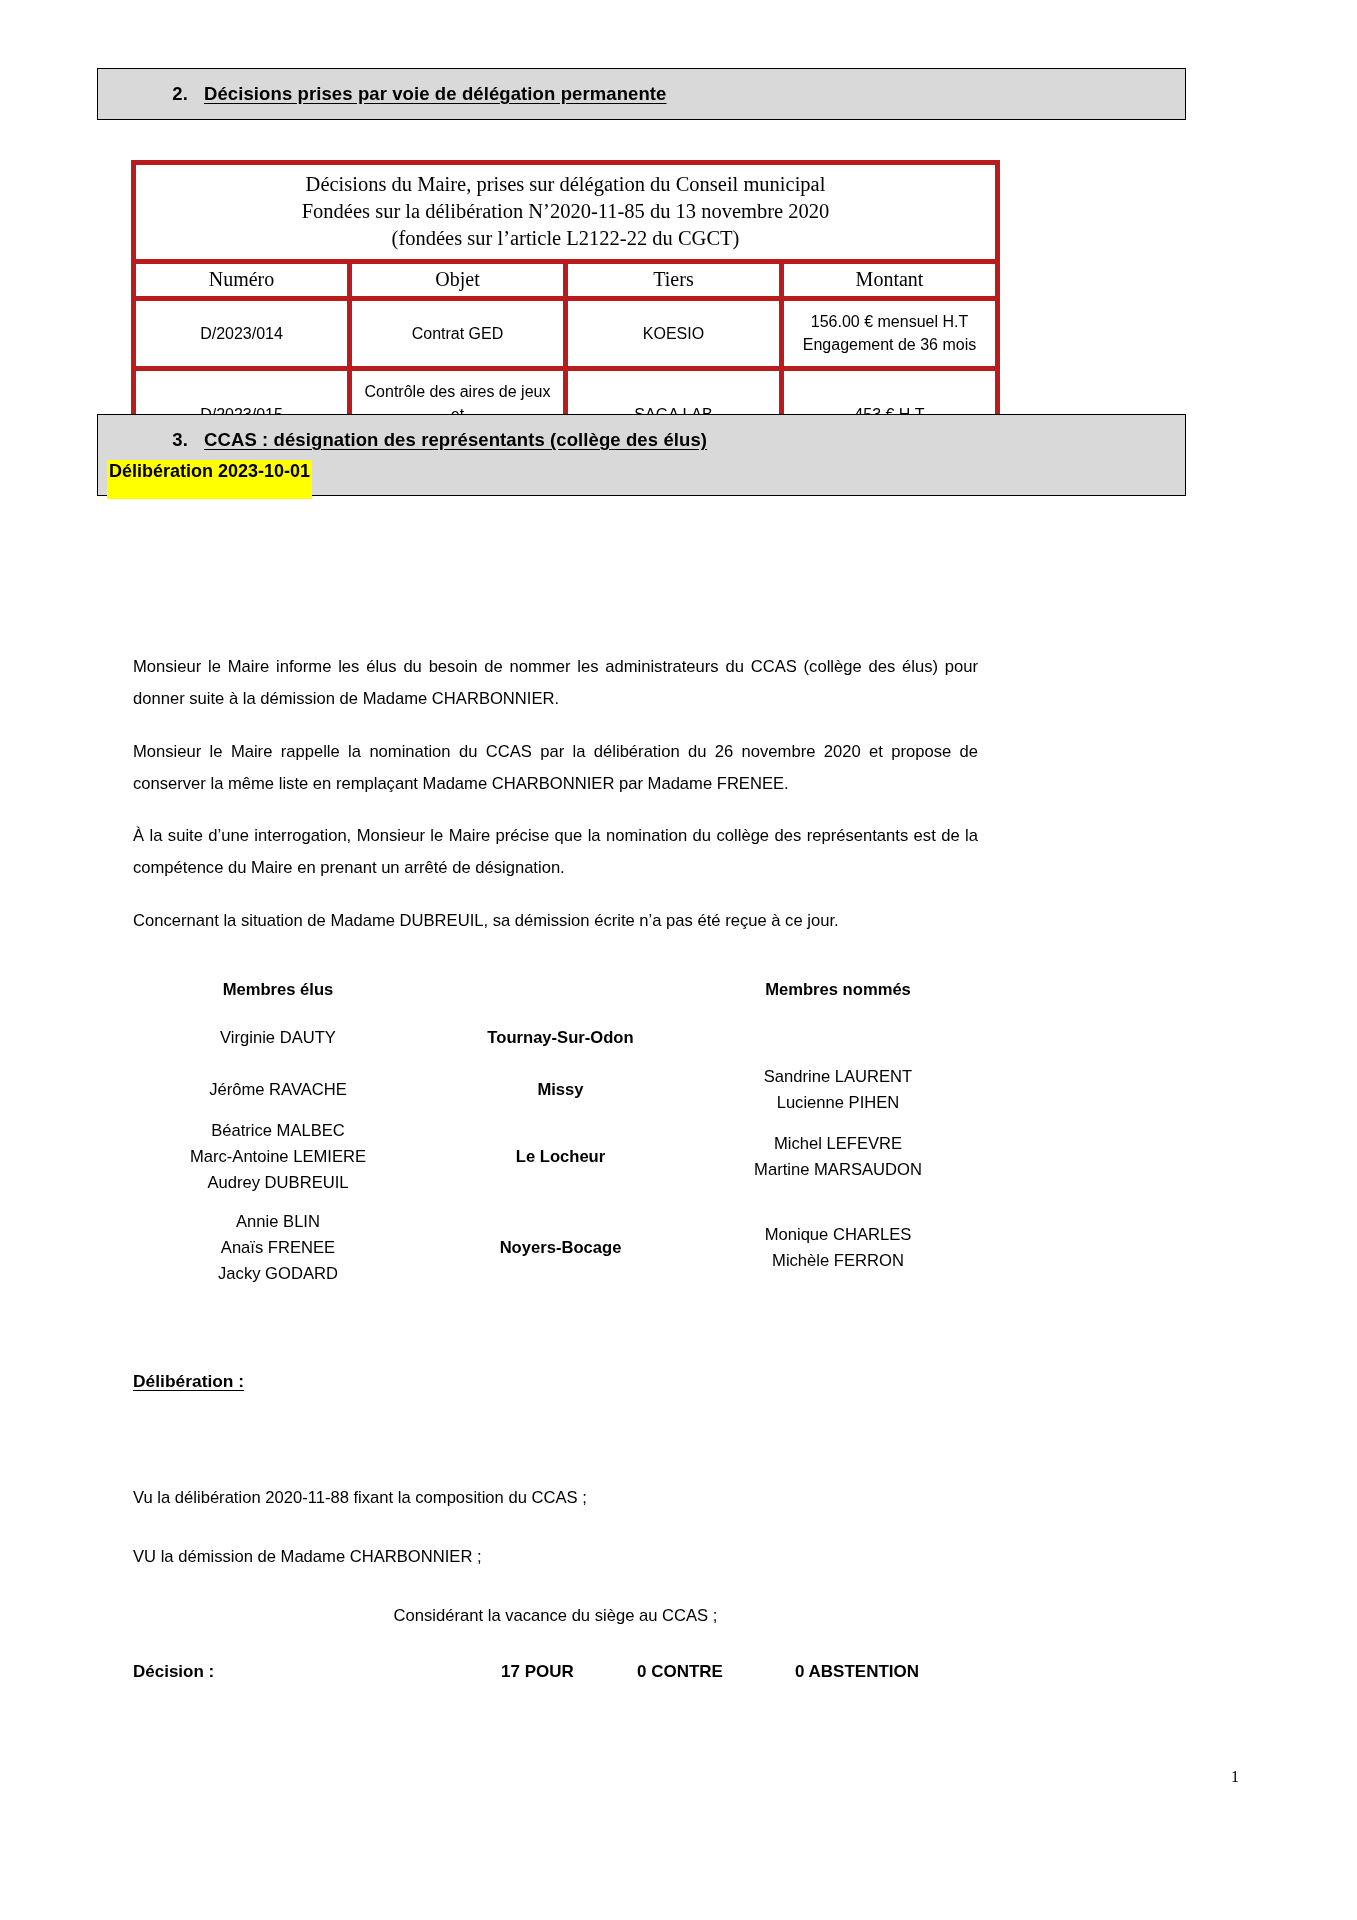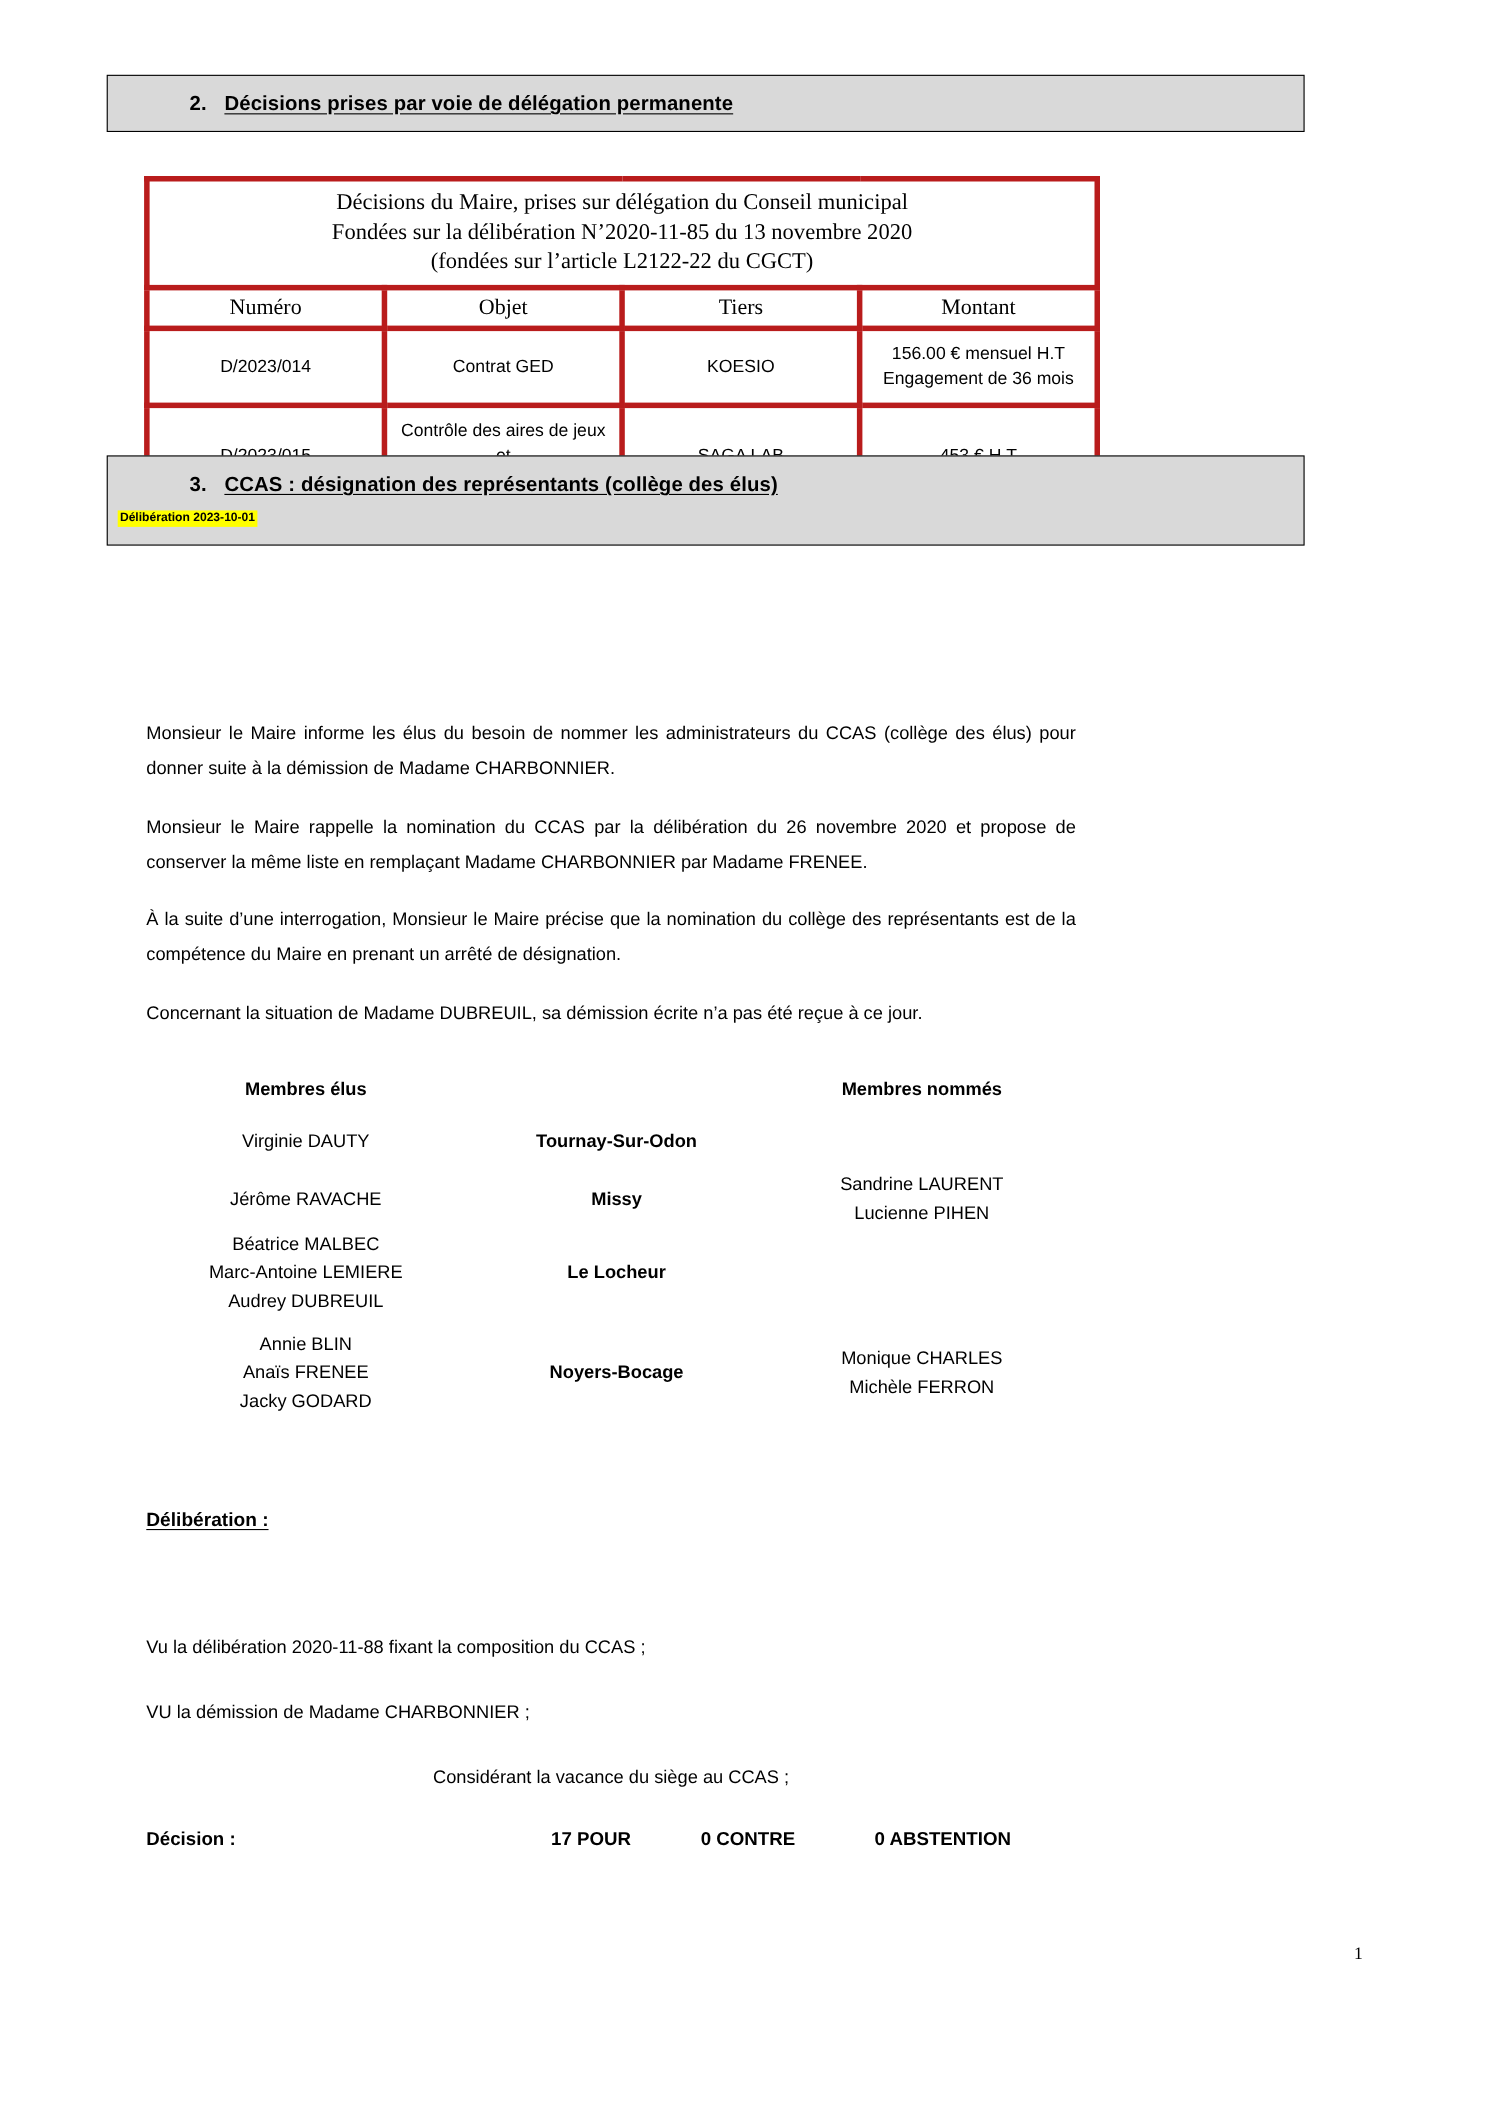--- a/index.html
+++ b/index.html
@@ -69,22 +69,22 @@
     padding-top: 14px;
   }
   #banner-3 .banner-line { padding-left: 38px; }
   .banner-delib {
     margin-top: 10px;
     padding-left: 9px;
   }
   .hl {
     background: #ffff00;
     font-weight: bold;
-    font-size: 11px;
-    padding: 1px 2px 2px 2px;
+    font-size: 18px;
+    padding: 1px 2px 18px 2px;
   }
 
   
   .decisions-table {
     position: absolute;
     left: 131px;
     top: 160px;
     width: 869px;
     border-collapse: collapse;
     table-layout: fixed;
@@ -278,20 +278,24 @@
       </div>
     </div>
 
     <div class="mem-row row-3">
       <div class="col-left">
         <div>Béatrice MALBEC</div>
         <div>Marc-Antoine LEMIERE</div>
         <div>Audrey DUBREUIL</div>
       </div>
       <div class="col-mid">Le Locheur</div>
+      <div class="col-right">
+        <div>Michel LEFEVRE</div>
+        <div>Martine MARSAUDON</div>
+      </div>
     </div>
 
     <div class="mem-row row-4">
       <div class="col-left">
         <div>Annie BLIN</div>
         <div>Anaïs FRENEE</div>
         <div>Jacky GODARD</div>
       </div>
       <div class="col-mid">Noyers-Bocage</div>
       <div class="col-right">

